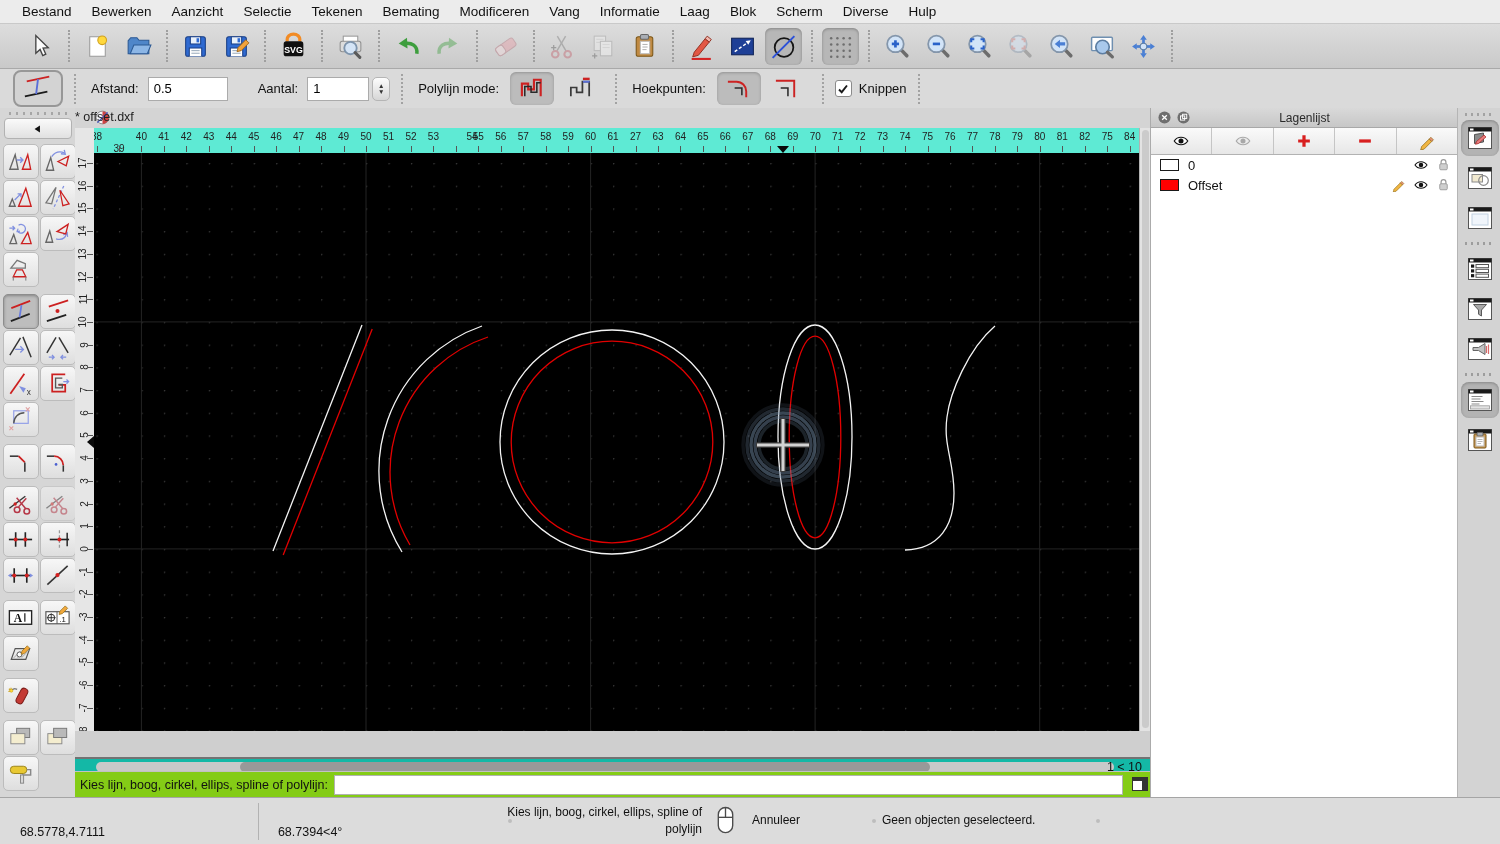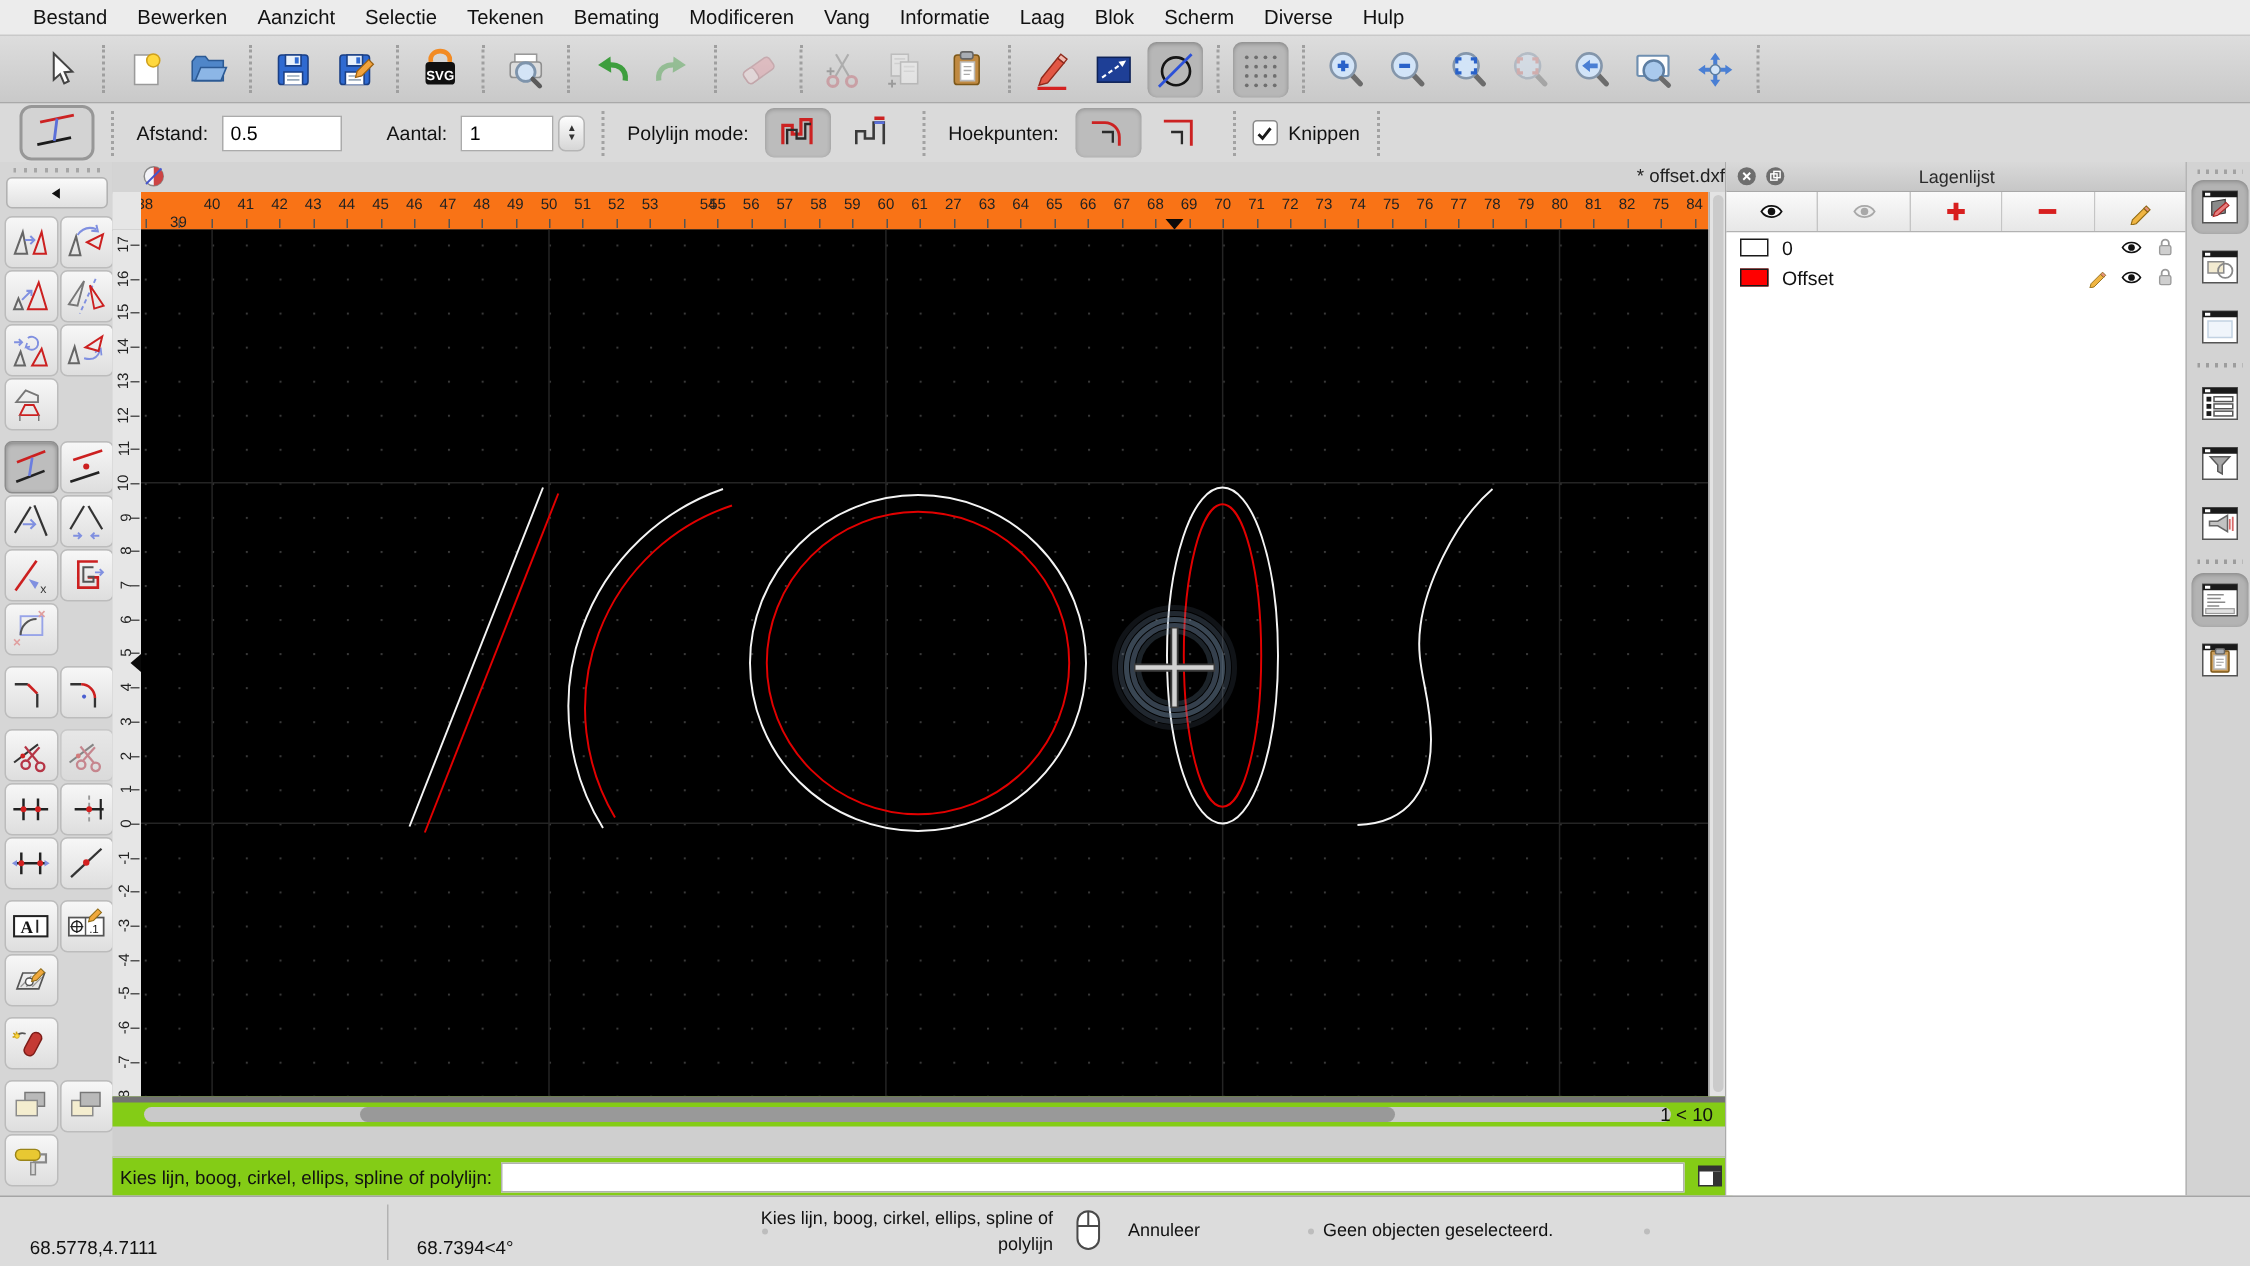--- a/index.html
+++ b/index.html
@@ -46,43 +46,43 @@
   .lt-row{display:flex;padding-left:2px}
   .lt-btn{width:34px;height:33px;margin:.5px;border-radius:5px;border:1px solid #bcbcbc;
           background:linear-gradient(#f7f7f7,#dedede);display:flex;align-items:center;justify-content:center;flex:none}
   .lt-btn.active{background:#bdbdbd;border-color:#8d8d8d;box-shadow:inset 0 1px 3px rgba(0,0,0,.3)}
   .lt-btn.disabled{opacity:.5}
   .lt-spacer{width:35px;height:34px;flex:none}
   .lt-gap{height:6px}
   
   .doc-tabbar{left:75px;top:0;width:1075px;height:20px;background:#d4d4d4;
               border-bottom:1px solid #bdbdbd;font-size:12.5px;color:#222}
-  .doc-title{position:absolute;left:0;right:0;top:2px;text-align:right}
+  .doc-title{position:absolute;left:0;right:14px;top:2px;text-align:left}
   .doc-icon{position:absolute;left:20px;top:2px}
   
-  .ruler-h{left:94px;top:20px;width:1045px;height:25px;background:#f97316;
+  .ruler-h{left:94px;top:20px;width:1045px;height:25px;background:#5eead4;
            border-bottom:1px solid #9d9d9d;overflow:hidden;font-size:10px;color:#222}
   .rh-num{position:absolute;top:3px;transform:translateX(-50%)}
   .rh-tick{position:absolute;bottom:1px;width:1px;height:6px;background:#555}
   .rh-marker{position:absolute;bottom:0;width:0;height:0;border-left:6px solid transparent;
              border-right:6px solid transparent;border-top:7px solid #0a0a0a;transform:translateX(-50%)}
   .corner{left:75px;top:20px;width:19px;height:25px;background:#e6e6e6;border-bottom:1px solid #9d9d9d}
   .ruler-v{left:75px;top:45px;width:19px;height:578px;background:#e6e6e6;overflow:hidden;
            font-size:10px;color:#222}
   .rv-num{position:absolute;right:6px;transform:translate(0,-50%) rotate(-90deg)}
   .rv-tick{position:absolute;right:1px;width:6px;height:1px;background:#555}
   .rv-marker{position:absolute;right:0;width:0;height:0;border-top:6px solid transparent;
              border-bottom:6px solid transparent;border-right:7px solid #0a0a0a;transform:translateY(-50%)}
   
   .canvas-wrap{left:94px;top:45px;width:1045px;height:578px;background:#000}
   
   .vscroll{left:1139px;top:20px;width:11px;height:603px;background:#e3e3e3;border-left:1px solid #b2b2b2}
   .vthumb{position:absolute;left:2px;top:2px;width:7px;height:598px;background:#cbcbcb;border-radius:4px}
   
-  .hband{left:75px;top:623px;width:1075px;height:16px;background:#84cc16;border-top:4px solid #737373}
+  .hband{left:75px;top:649px;width:1075px;height:16px;background:#14b8a6;border-top:2px solid #737373}
   .htrack{position:absolute;left:21px;top:3px;width:1018px;height:10px;background:#c9c9c9;border-radius:5px}
   .hthumb{position:absolute;left:165px;top:3px;width:690px;height:10px;background:#999;border-radius:5px}
   .zoom-ind{position:absolute;right:8px;top:1px;font-size:12.5px;color:#111}
   
   .cmd-history{left:75px;top:639px;width:1075px;height:24px;background:#fff;border-top:1px solid #9d9d9d;
                display:flex;align-items:center;padding-left:5px;font-size:13px;color:#1414cc}
   .opdracht{font-style:italic;margin-right:6px}
   .hist-scroll{position:absolute;right:1px;top:2px;width:8px;height:20px;background:#efefef;border:1px solid #c2c2c2}
   .hist-thumb{position:absolute;left:1px;top:1px;width:4px;height:12px;background:#8c8c8c;border-radius:2px}
   .cmd-input{left:75px;top:663px;width:1075px;height:26px;background:#84cc16;border-top:1px solid #c2c2c2;

